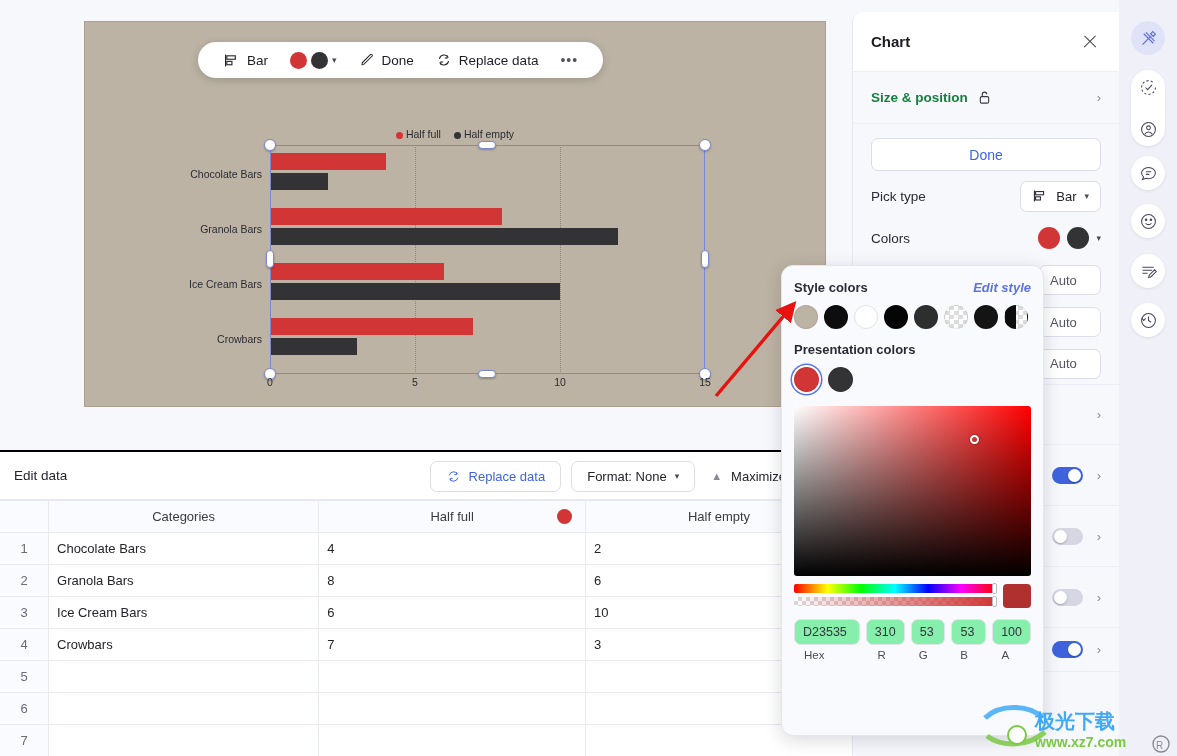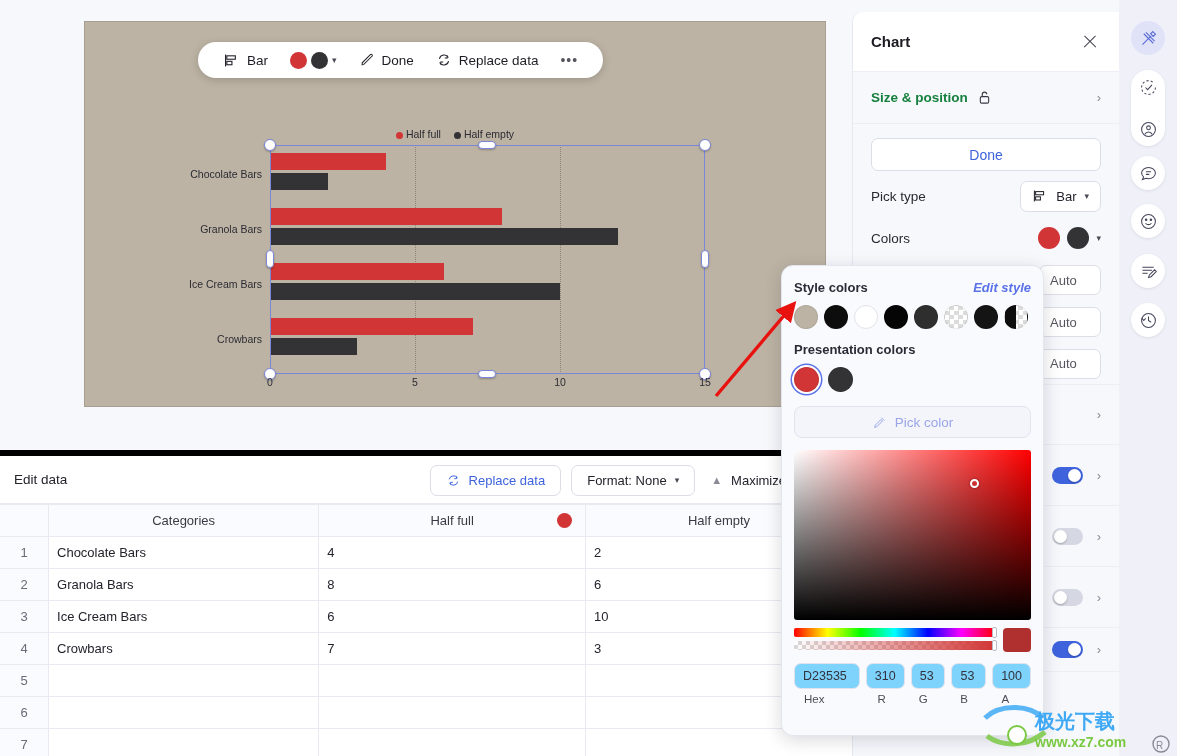--- a/index.html
+++ b/index.html
@@ -71,21 +71,21 @@
   }
   .bar { position:absolute; height:17px; }
   .bar.full { background:#d23535; }
   .bar.empty { background:#333335; }
 
   .xtick { position:absolute; top:251px; font-size:10.5px; color:#2b2b33; transform:translateX(-50%); }
 
   
   #data-editor {
     position:absolute; left:0; top:450px; width:852px; height:306px;
-    background:#ffffff; border-top:6px solid #000000;
+    background:#ffffff; border-top:2px solid #000000;
   }
   #de-header {
     height:48px; display:flex; align-items:center; padding:0 14px;
     border-bottom:1px solid #e9eaf1; position:relative;
   }
   #de-title { font-size:13.5px; color:#23232b; }
   #de-actions { position:absolute; right:60px; top:0; height:48px; display:flex; align-items:center; gap:10px; }
   .btn-outline {
     display:flex; align-items:center; gap:8px; height:31px; padding:0 15px;
     border:1px solid #dcdde6; border-radius:7px; background:#fff;
@@ -206,21 +206,21 @@
   #alpha-bar {
     height:9px; border-radius:2px; margin-top:4px; position:relative;
     background:
       linear-gradient(to right, rgba(210,53,53,0), rgba(210,53,53,1)),
       repeating-conic-gradient(#d8d8d8 0% 25%, #ffffff 0% 50%) 0 0/8px 8px;
   }
   .sl-knob { position:absolute; top:-1px; width:5px; height:11px; background:#fff; border:1px solid #b9bac6; border-radius:2px;}
   #cur-color { width:28px; height:24px; border-radius:4px; }
   .cp-inputs { display:flex; gap:6px; margin-top:11px; }
   .cp-inp {
-    border:1px solid #e0e2ed; border-radius:7px; height:26px; background:#7dd3fc;
+    border:1px solid #e0e2ed; border-radius:7px; height:26px; background:#86efac;
     display:flex; align-items:center; padding:0 8px; font-size:12.5px; color:#33333d;
   }
   .cp-inp.hex { width:81px; } .cp-inp.num { width:40px; }
   .cp-caps { display:flex; gap:6px; margin-top:4px; font-size:11.5px; color:#4c4c57; }
   .cp-cap.hex { width:81px; text-align:center; } .cp-cap.num { width:40px; text-align:center; }
 
   
   #rail { position:absolute; left:1119px; top:0; width:58px; height:756px; background:#f0f1f8; }
   .rail-btn {
     position:absolute; left:12px; width:34px; height:34px; border-radius:50%;
@@ -531,27 +531,20 @@
     <div class="cp-sw" style="background:#141414"></div>
     <div class="cp-sw" style="background:linear-gradient(to right,#0d0d0d 50%, transparent 50%), repeating-conic-gradient(#dcdcdc 0% 25%, #ffffff 0% 50%) 0 0/9px 9px;"></div>
   </div>
 
   <div class="cp-sub">Presentation colors</div>
   <div class="cp-pres">
     <div class="cp-sw sel" style="background:#d23535;width:25px;height:25px;"></div>
     <div class="cp-sw" style="background:#333335;width:25px;height:25px;"></div>
   </div>
 
-  <div id="pick-color">
-    <svg width="15" height="15" viewBox="0 0 20 20" fill="none" stroke="#9aa6e8" stroke-width="1.3">
-      <path d="M3.5 16.5l1-3L12 6l2 2-7.5 7.5z"></path>
-        <path d="M12.5 3.5l4 4"></path>
-    </svg>
-    <span>Pick color</span>
-  </div>
 
   <div id="sv-area">
     <div id="sv-cursor"></div>
   </div>
 
   <div class="slider-row">
     <div class="sliders">
       <div id="hue-bar">
           <div class="sl-knob" style="right:-2px"></div>
         </div>

